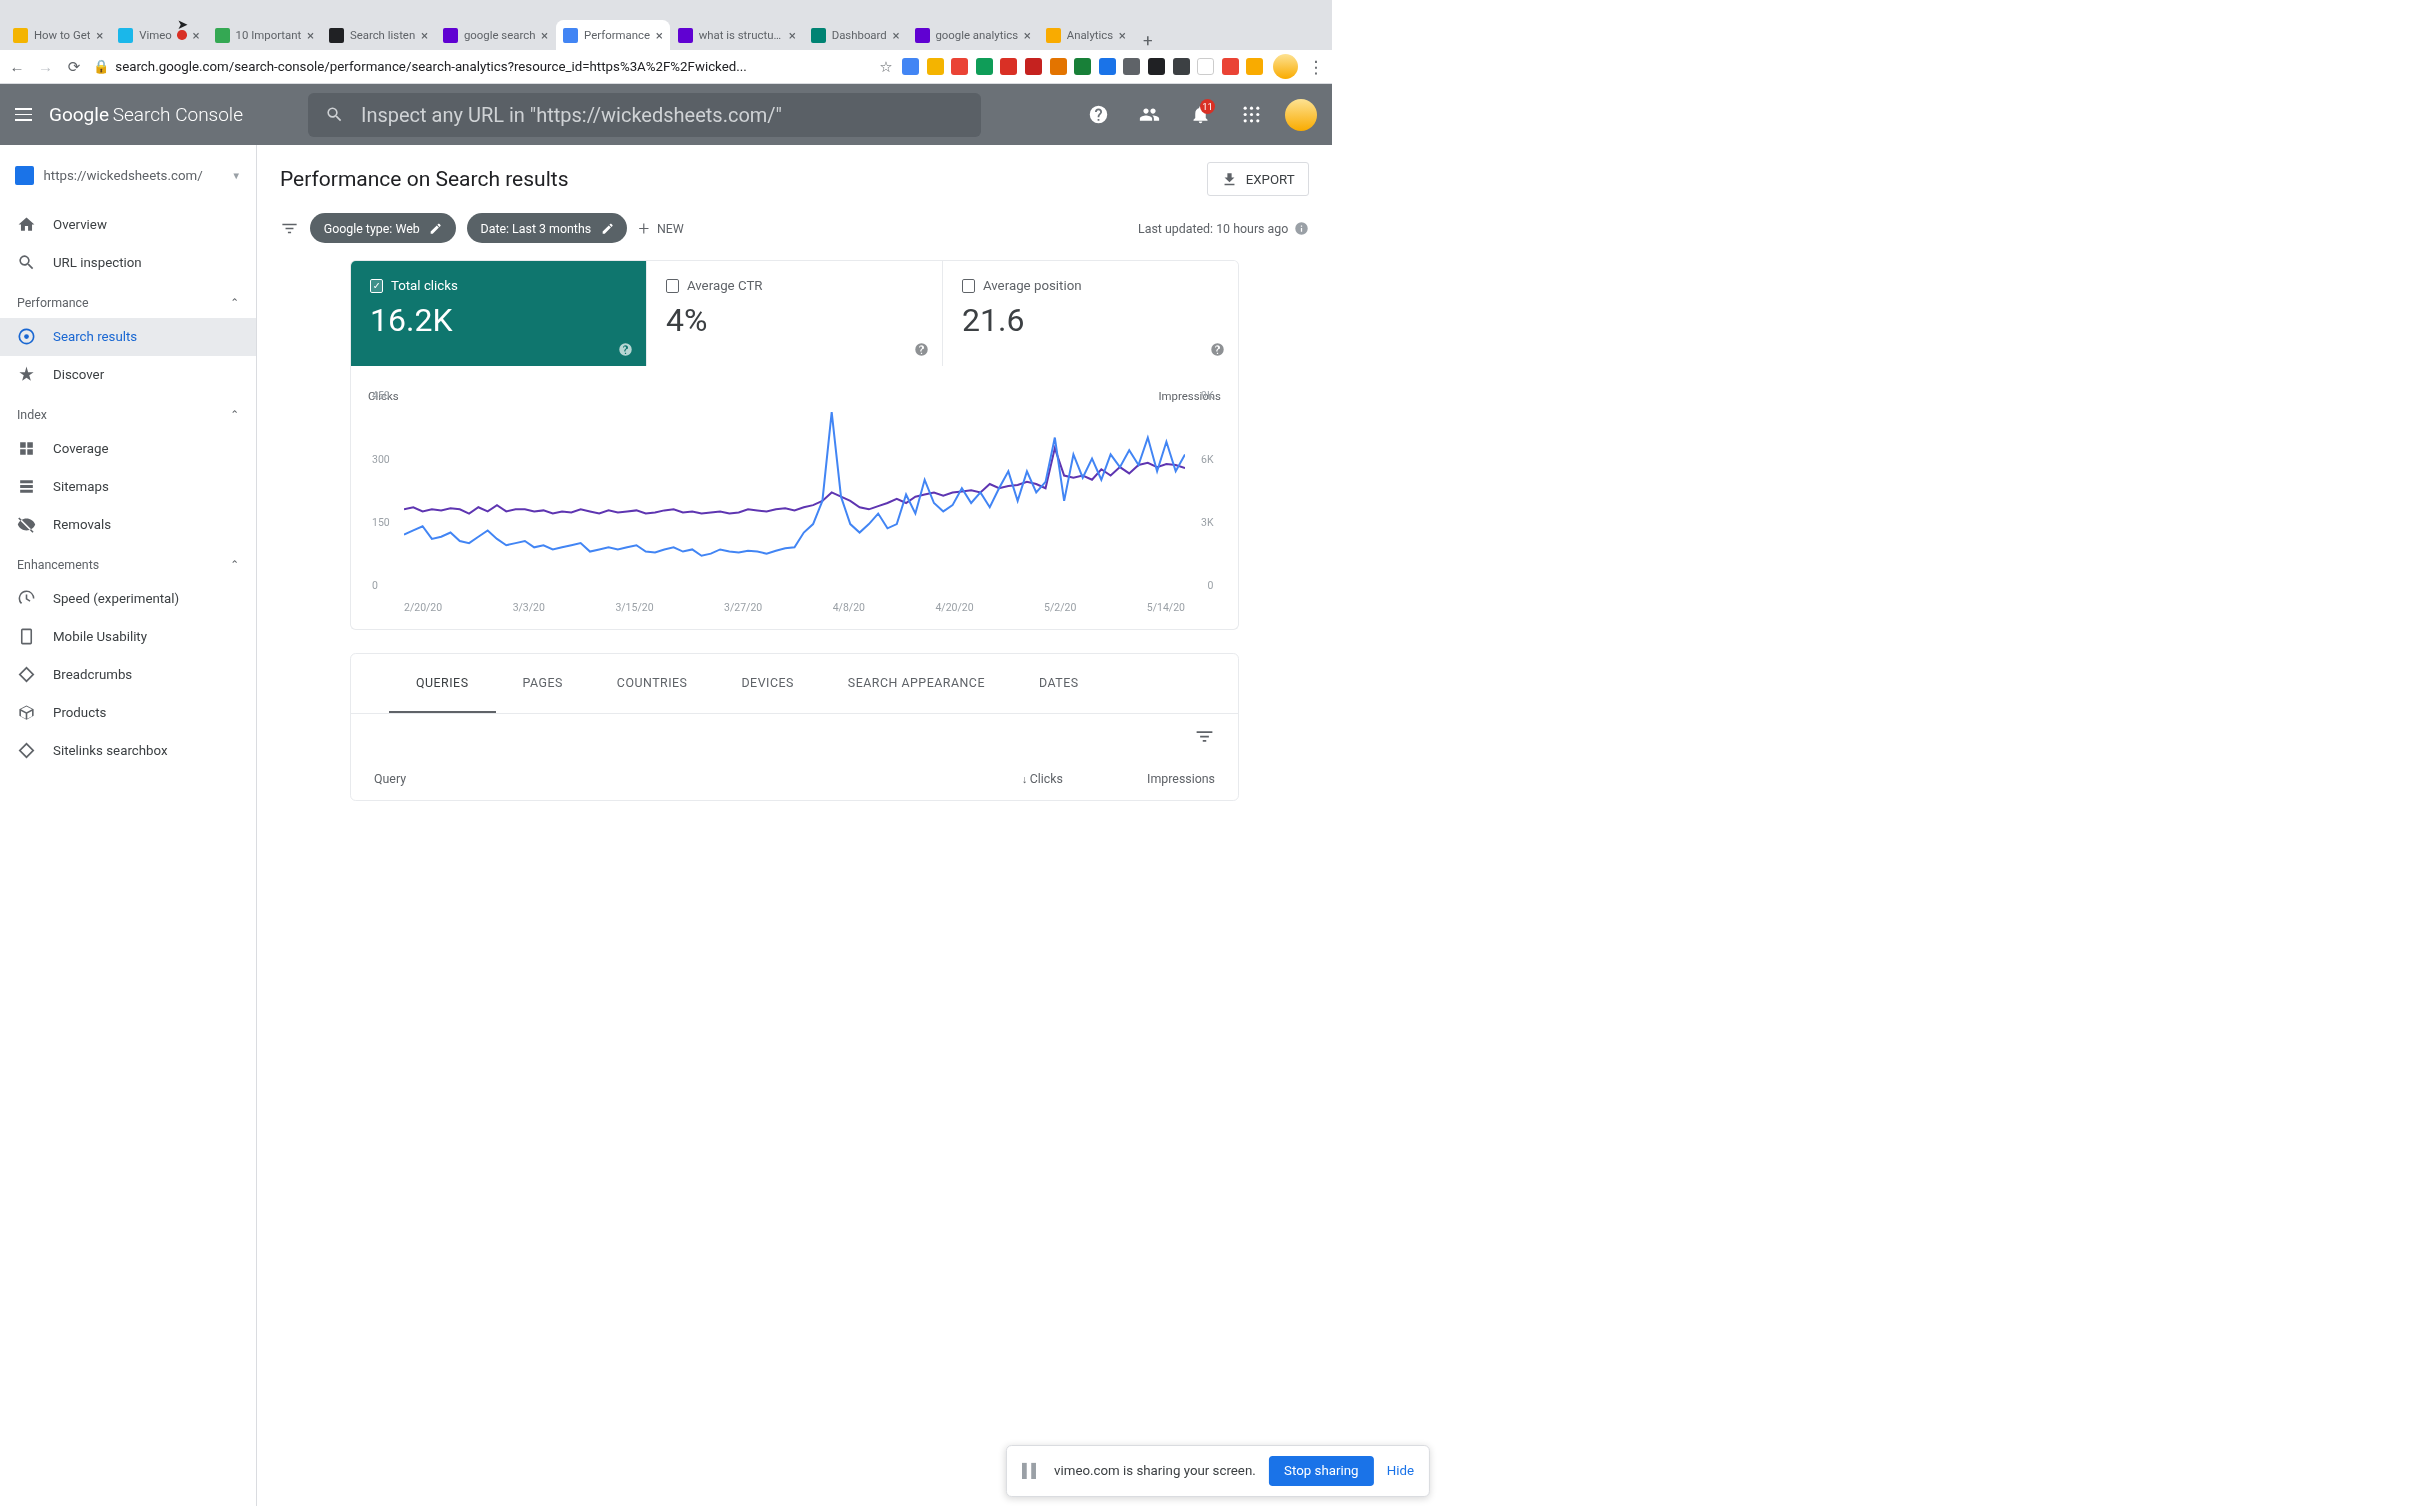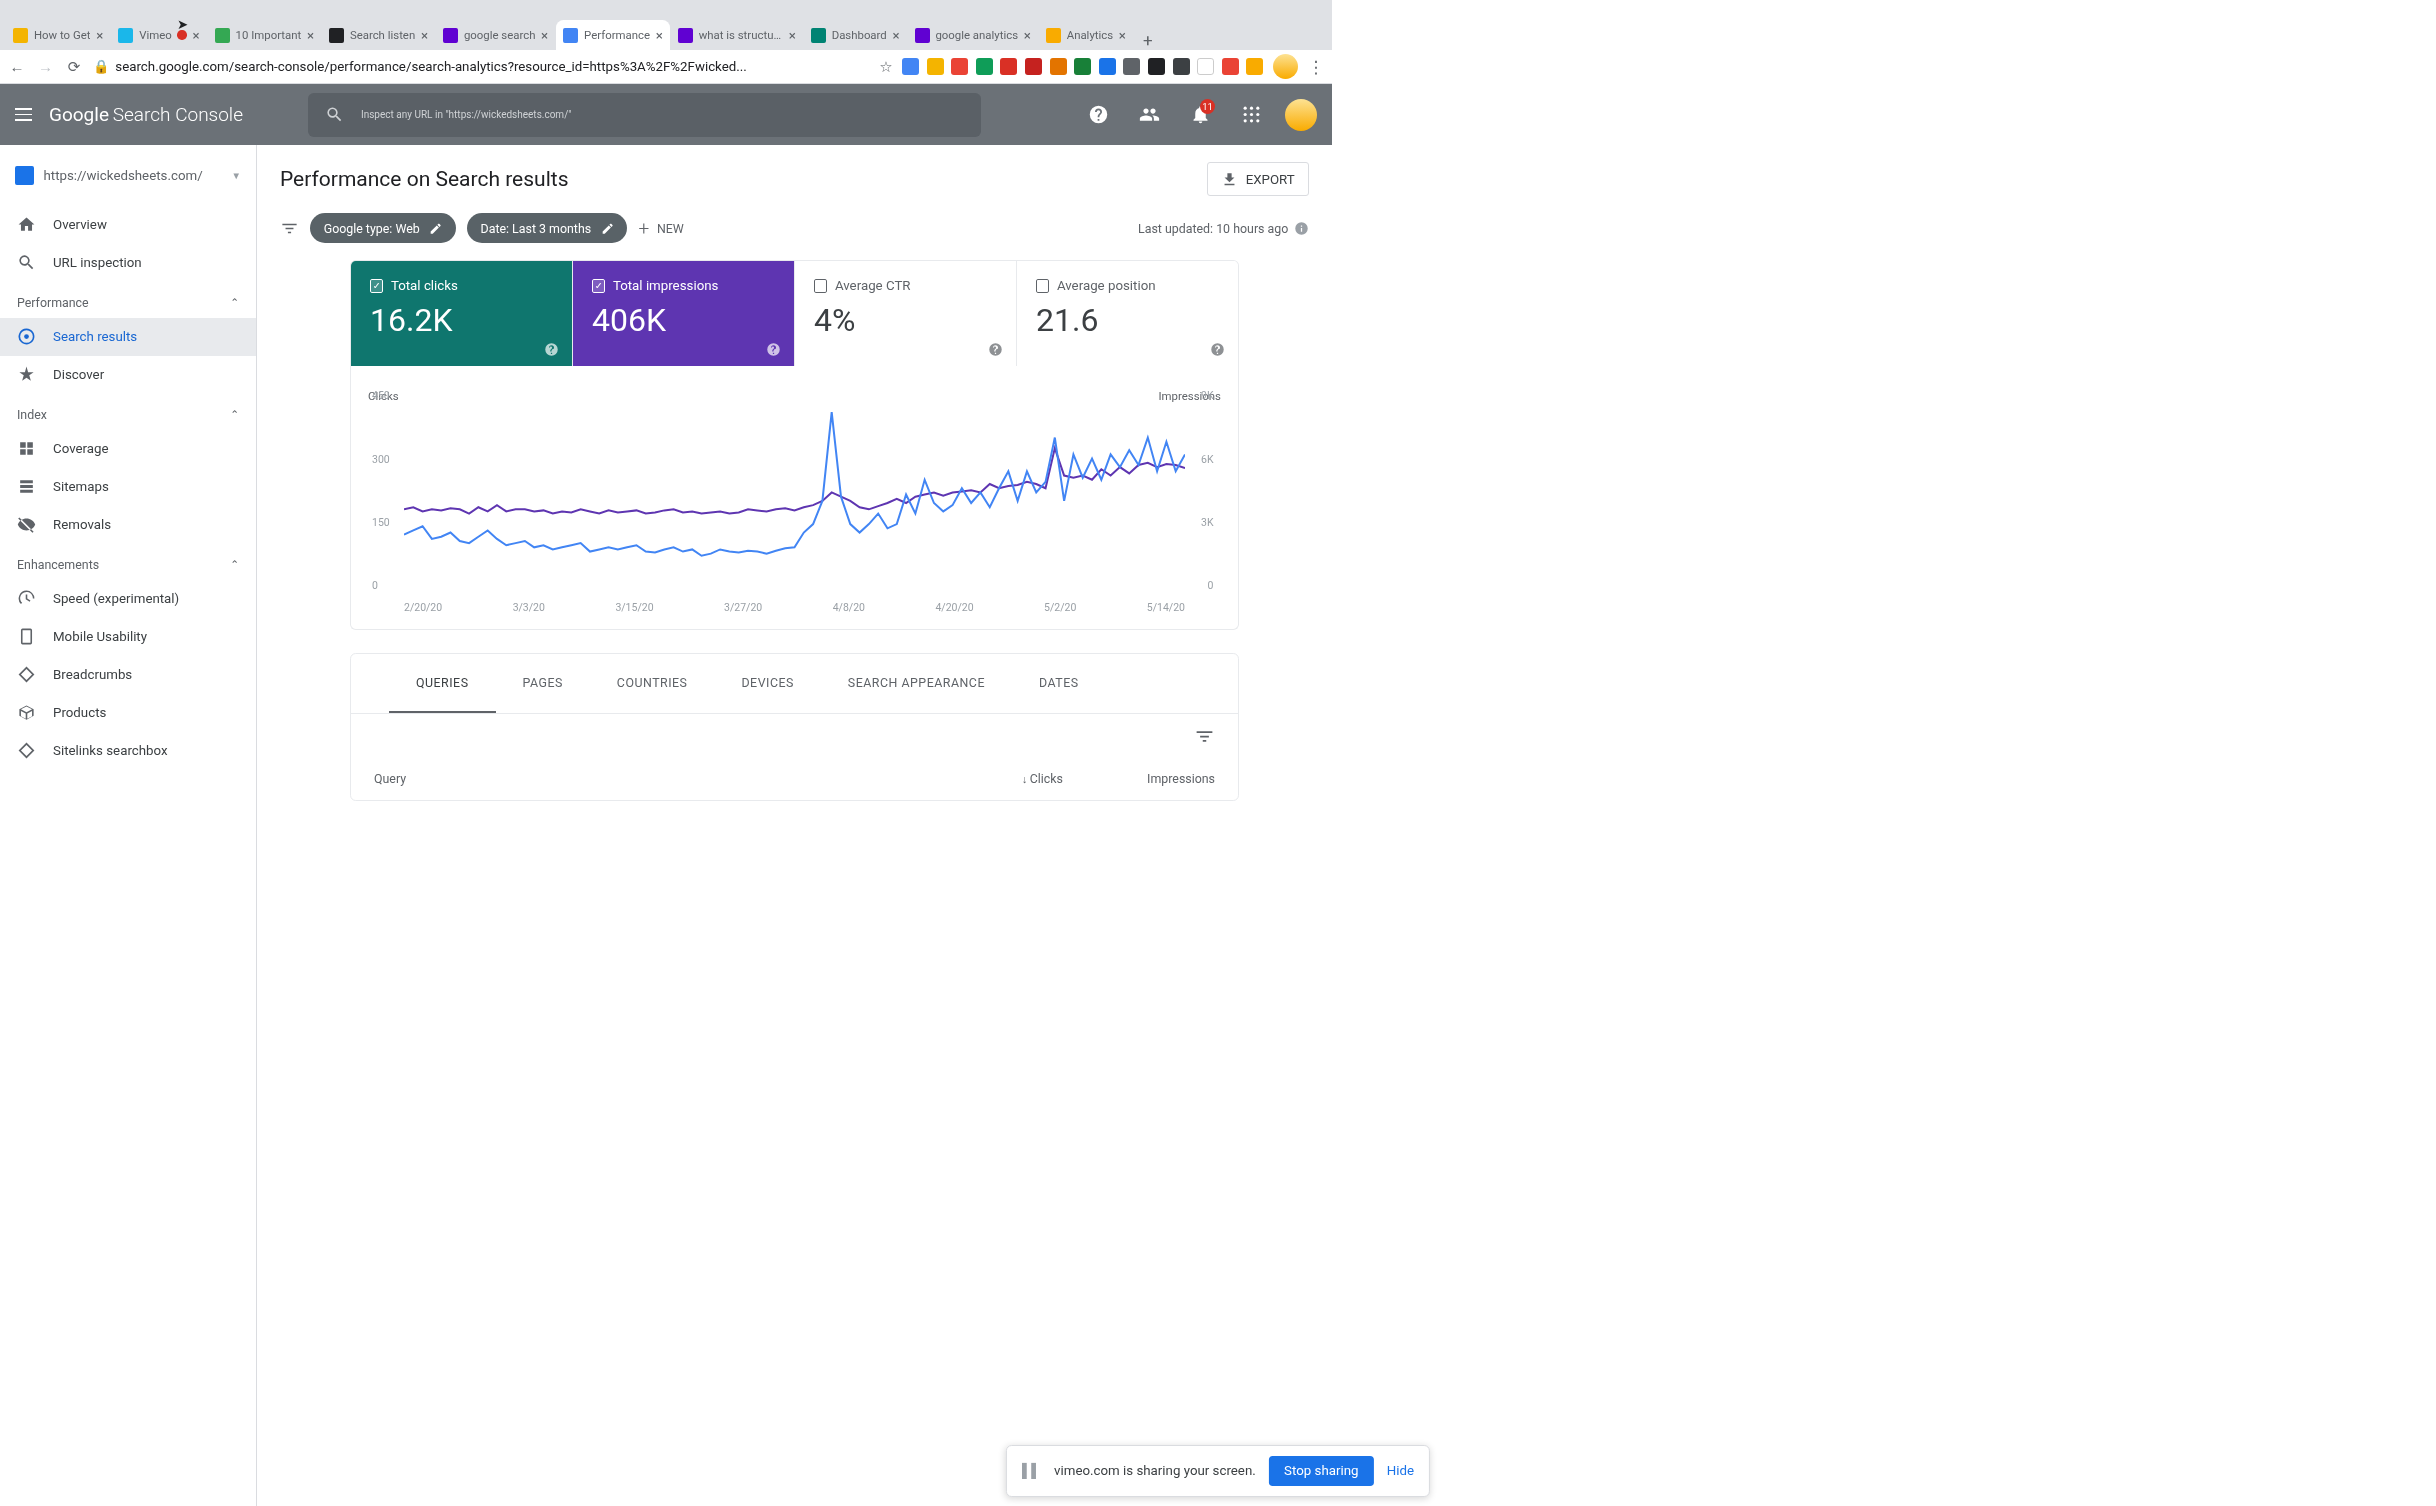--- a/index.html
+++ b/index.html
@@ -28,21 +28,21 @@
   
   
   .appheader{height:61px;background:#6b7177;display:flex;align-items:center;padding:0 15px;gap:17px;color:#fff}
   .hamburger{display:flex;flex-direction:column;gap:3.8px;cursor:pointer}
   .hamburger span{width:17px;height:1.9px;background:#fff}
   .logo{font-size:19px;display:flex;align-items:baseline;gap:3.8px}
   .logo b{font-weight:400}
   .logo .light{font-weight:300}
   .searchbox{flex:0 0 673px;height:44px;background:#5a6066;border-radius:5.7px;display:flex;align-items:center;padding:0 17px;gap:17px;margin-left:48px}
   .searchbox svg{fill:#cfd2d5}
-  .searchbox input{flex:1;background:transparent;border:none;outline:none;color:#fef9c3;font-size:10px}
+  .searchbox input{flex:1;background:transparent;border:none;outline:none;color:#fef9c3;font-size:20px}
   .searchbox input::placeholder{color:#cfd2d5}
   .hspacer{flex:1}
   .hicon{width:34px;height:34px;display:flex;align-items:center;justify-content:center;color:#fff;position:relative}
   .badge{position:absolute;top:1.9px;right:1.9px;background:#d93025;color:#fff;font-size:9.5px;min-width:15px;height:15px;border-radius:7.6px;display:flex;align-items:center;justify-content:center}
   .havatar{width:32px;height:32px;border-radius:50%;background:linear-gradient(#fde293,#f9ab00)}
   
   
   .main{display:flex;height:calc(100vh - 129px);min-height:637px}
   .sidebar{width:257px;border-right:1px solid #dadce0;padding-top:11.4px;background:#fff;overflow-y:auto}
   .propsel{display:flex;align-items:center;padding:9.5px 15px;gap:9.5px;font-size:13.3px;color:#5f6368}
@@ -384,30 +384,20 @@
         <div class="metric blue">
           <div class="mhdr">
             <span class="cb on"></span>
             <span>Total clicks</span>
           </div>
           <div class="mval">16.2K</div>
           <svg class="q" width="15" height="15" viewBox="0 0 24 24" fill="currentColor">
             <path d="M12 2a10 10 0 100 20 10 10 0 000-20zm1 17h-2v-2h2zm1.07-7.75l-.9.92c-.72.73-1.17 1.33-1.17 2.83h-2v-.5c0-1.1.45-2.1 1.17-2.83l1.24-1.26c.37-.36.59-.86.59-1.41a2 2 0 00-4 0H8a4 4 0 118 0c0 .88-.36 1.68-.93 2.25z"></path>
           </svg>
         </div>
-        <div class="metric purple">
-          <div class="mhdr">
-            <span class="cb on"></span>
-            <span>Total impressions</span>
-          </div>
-          <div class="mval">406K</div>
-          <svg class="q" width="15" height="15" viewBox="0 0 24 24" fill="currentColor">
-            <path d="M12 2a10 10 0 100 20 10 10 0 000-20zm1 17h-2v-2h2zm1.07-7.75l-.9.92c-.72.73-1.17 1.33-1.17 2.83h-2v-.5c0-1.1.45-2.1 1.17-2.83l1.24-1.26c.37-.36.59-.86.59-1.41a2 2 0 00-4 0H8a4 4 0 118 0c0 .88-.36 1.68-.93 2.25z"></path>
-          </svg>
-        </div>
         <div class="metric white">
           <div class="mhdr">
             <span class="cb "></span>
             <span>Average CTR</span>
           </div>
           <div class="mval">4%</div>
           <svg class="q" width="15" height="15" viewBox="0 0 24 24" fill="currentColor">
             <path d="M12 2a10 10 0 100 20 10 10 0 000-20zm1 17h-2v-2h2zm1.07-7.75l-.9.92c-.72.73-1.17 1.33-1.17 2.83h-2v-.5c0-1.1.45-2.1 1.17-2.83l1.24-1.26c.37-.36.59-.86.59-1.41a2 2 0 00-4 0H8a4 4 0 118 0c0 .88-.36 1.68-.93 2.25z"></path>
           </svg>
         </div>

